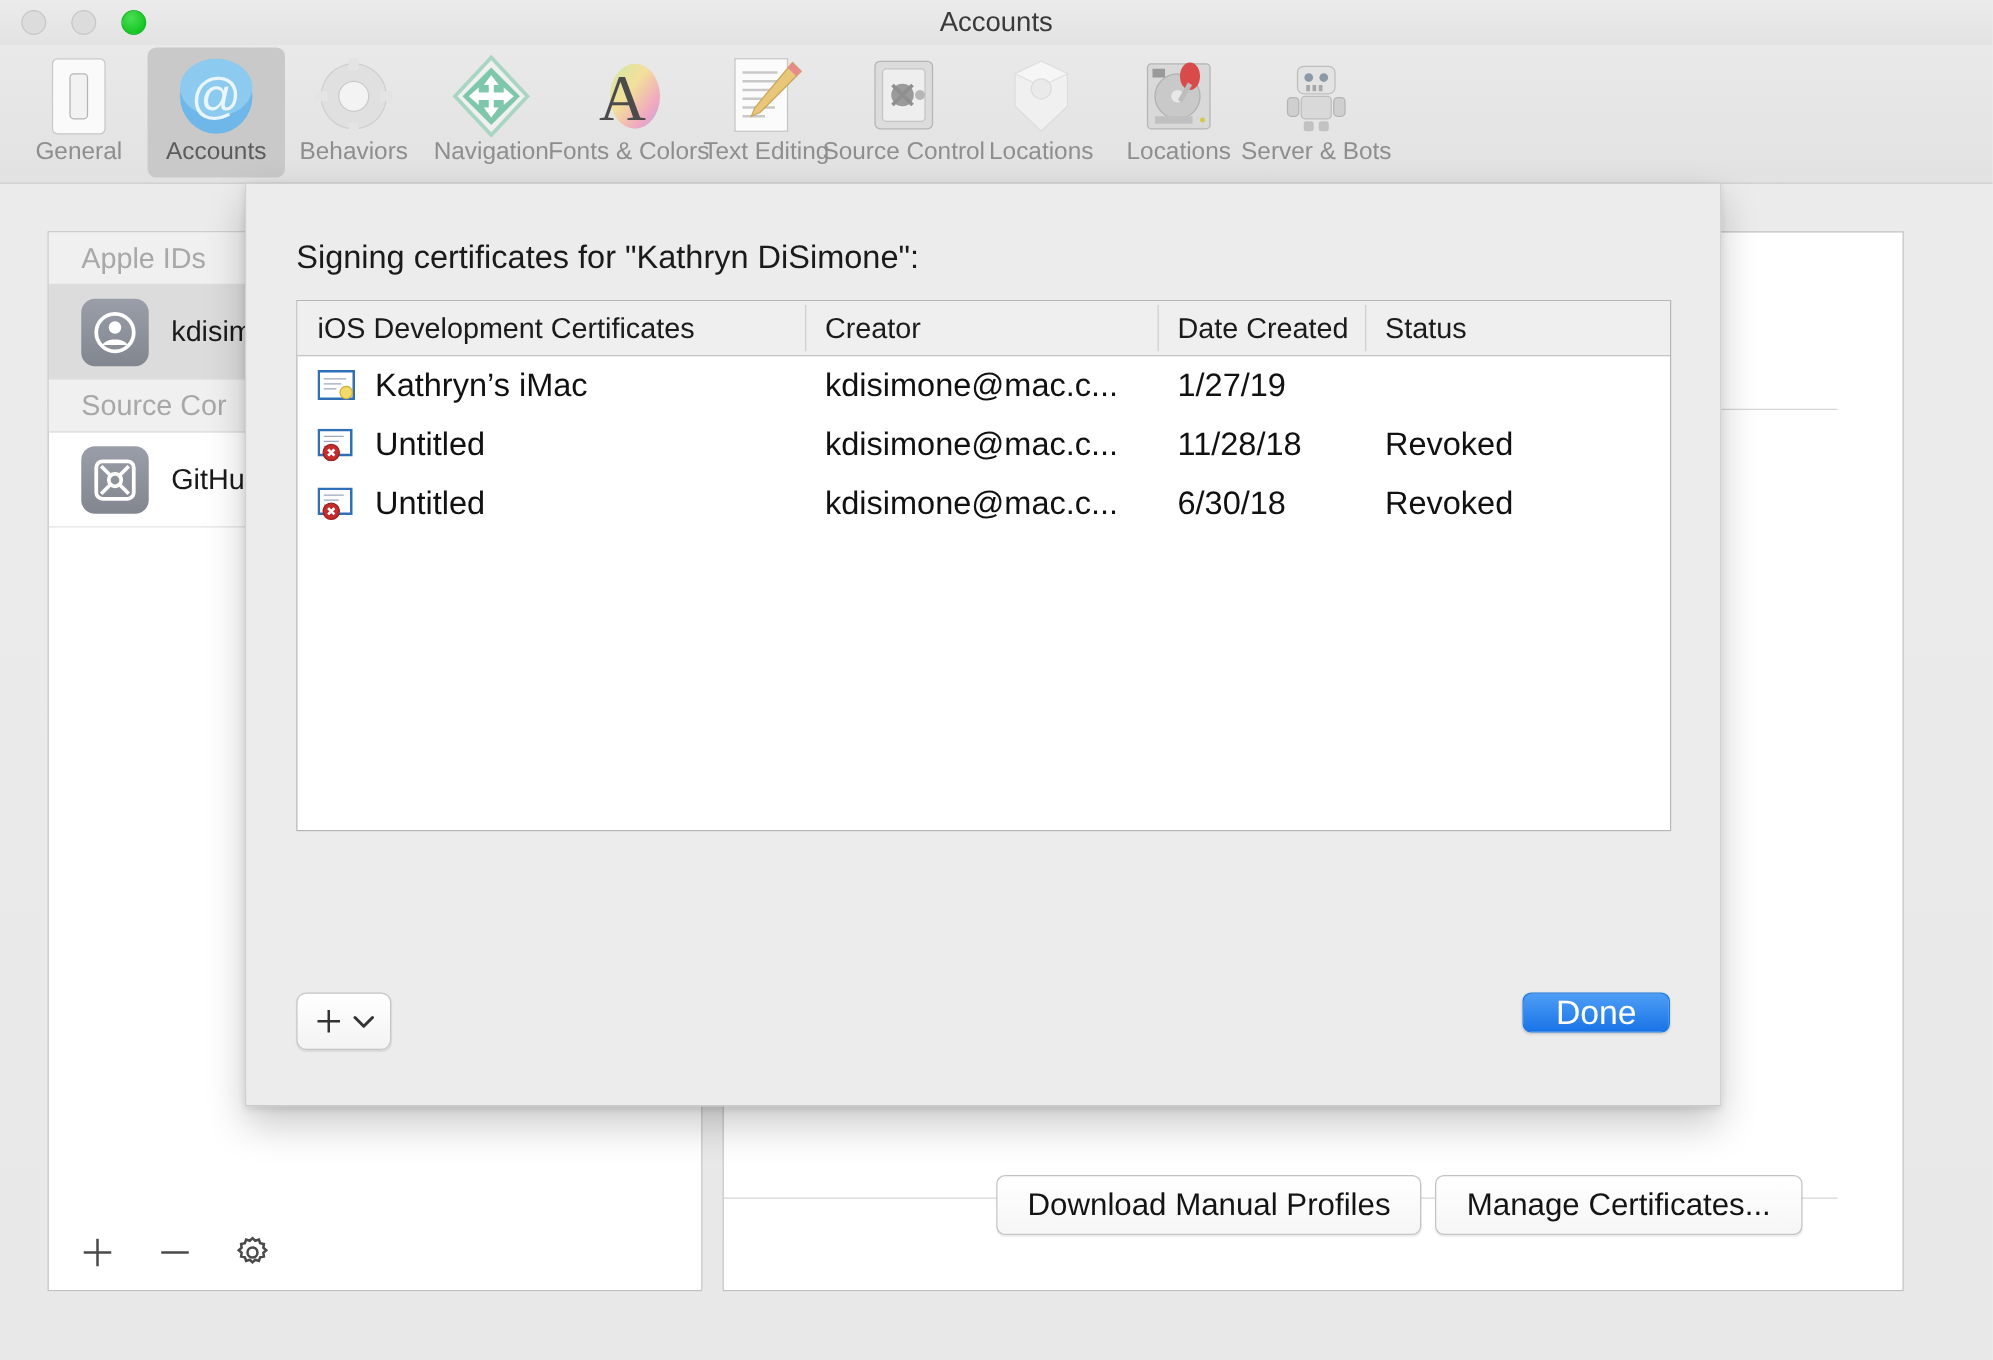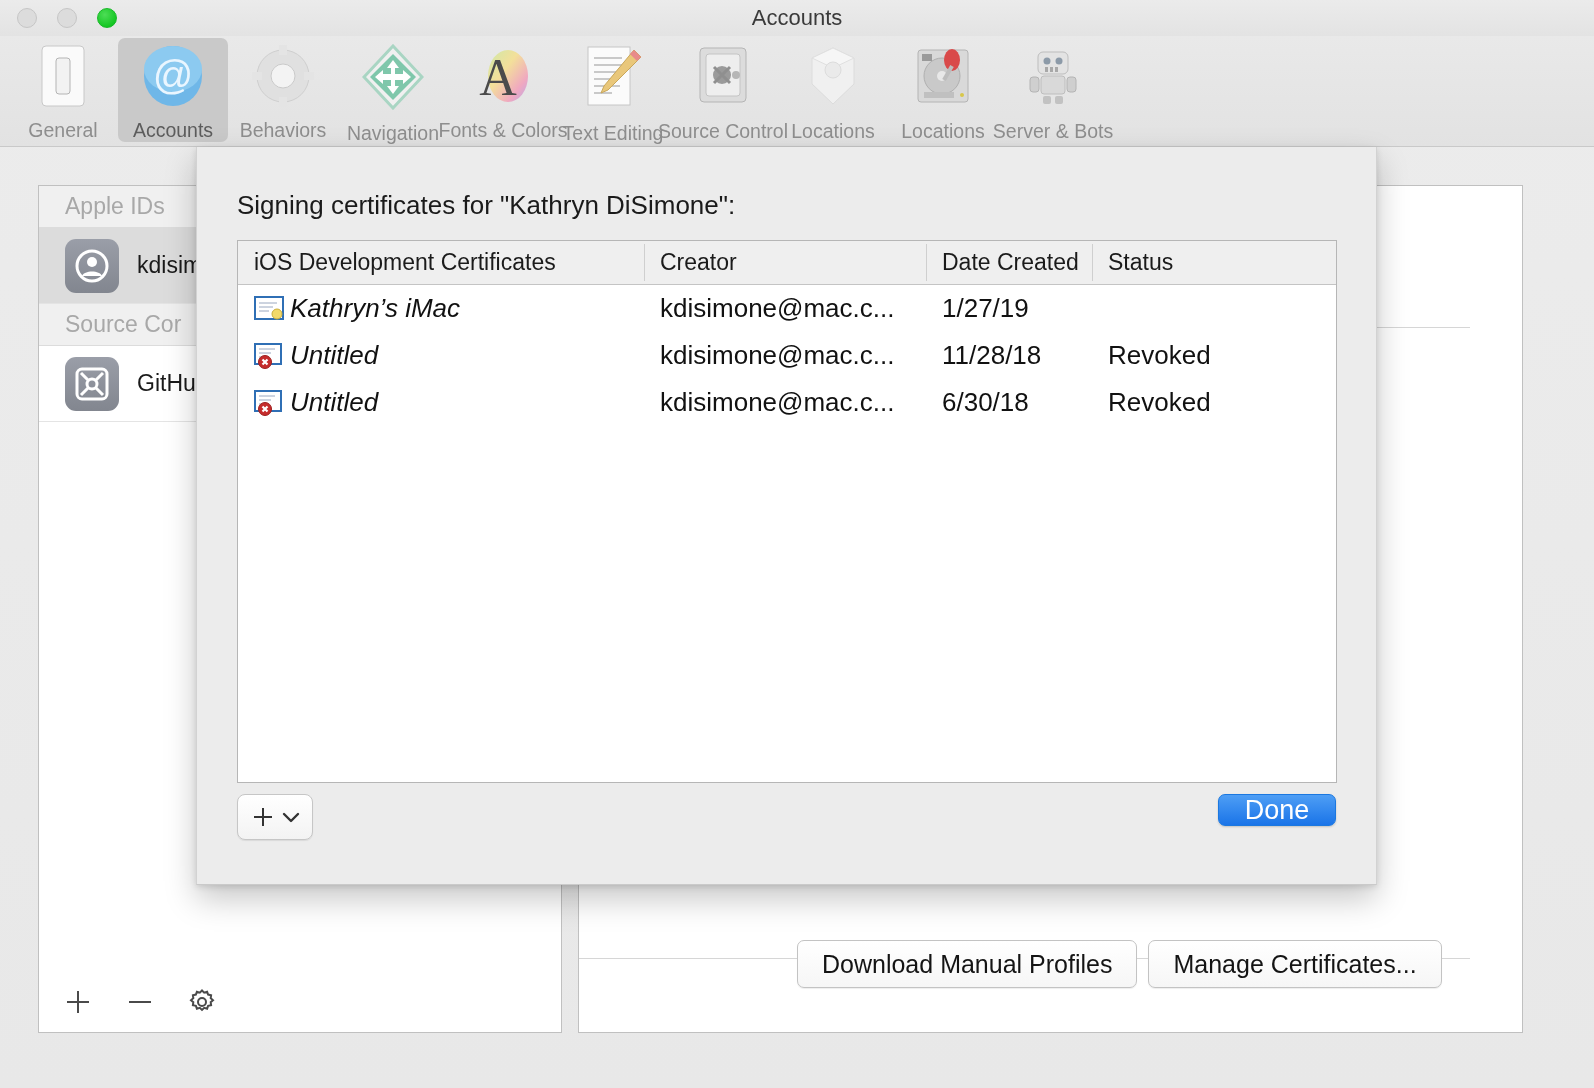--- a/index.html
+++ b/index.html
@@ -36,21 +36,21 @@
     border-bottom: 1px solid #c9c9c9;
     display: flex; align-items: flex-start; padding-left: 8px;
   }
   .tb-item {
     width: 110px; height: 104px; margin-top: 2px;
     display: flex; flex-direction: column; align-items: center; justify-content: flex-start;
     border-radius: 7px; padding-top: 6px;
   }
   .tb-item.selected { background: #c9c9c9; }
   .tb-ico { height: 66px; display: flex; align-items: center; justify-content: center; }
-  .tb-lbl { font-size: 19.5px; color: #8e8e8e; margin-top: 12px; white-space: nowrap; }
+  .tb-lbl { font-size: 19.5px; color: #8e8e8e; margin-top: 0; white-space: nowrap; }
   .tb-item.selected .tb-lbl { color: #5c5c5c; }
 
   
   .body-area { position: absolute; left: 0; top: 147px; width: 1594px; bottom: 0; }
   .pane-left {
     position: absolute; left: 38px; top: 38px; width: 524px; height: 848px;
     background: #fff; border: 1px solid #c0c0c0;
   }
   .pane-right {
     position: absolute; left: 578px; top: 38px; width: 945px; height: 848px;
@@ -111,34 +111,34 @@
     position: absolute; left: 196px; top: 147px; width: 1181px; height: 738px;
     background: #ececec;
     box-shadow: 0 14px 30px rgba(0,0,0,.22), 0 2px 6px rgba(0,0,0,.12);
     border-left: 1px solid #d2d2d2; border-right: 1px solid #d2d2d2; border-bottom: 1px solid #cacaca;
   }
   .sheet-title {
     position: absolute; left: 40px; top: 43px;
     font-size: 26px; color: #1a1a1a;
   }
   .cert-table {
-    position: absolute; left: 40px; top: 93px; width: 1100px; height: 543px;
+    position: absolute; left: 40px; top: 93px; width: 1100px; height: 425px;
     background: #fff; border: 1px solid #b6b6b6;
   }
   .ct-head { display: flex; height: 44px; background: #efefef; border-bottom: 1px solid #c4c4c4; }
   .ct-th {
     display: flex; align-items: center; padding-left: 16px;
     font-size: 23px; color: #1b1b1b; position: relative;
   }
   .ct-th + .ct-th::before { content:""; position:absolute; left:0; top:3px; bottom:3px; width:1px; background:#cfcfcf; }
   .c0 { width: 406px; } .c1 { width: 282px; } .c2 { width: 166px; } .c3 { flex: 1; }
 
   .ct-row { display: flex; height: 47px; align-items: center; }
   .ct-td { display: flex; align-items: center; padding-left: 16px; font-size: 26px; color: #111; }
-  .ct-td.name { gap: 6px; font-style: italic; }
+  .ct-td.name { gap: 16px; }
 
   .cert-ico { position: relative; width: 30px; height: 26px; flex: 0 0 30px; }
   .sheet-footer { position: absolute; left: 40px; right: 40px; bottom: 38px; height: 52px; }
   .add-btn {
     position: absolute; left: 0; top: 0; width: 76px; height: 46px;
     border: 1px solid #c6c6c6; border-radius: 8px;
     background: linear-gradient(180deg,#ffffff 0%,#f3f3f3 100%);
     display: flex; align-items: center; justify-content: center; gap: 7px;
     box-shadow: 0 1px 1px rgba(0,0,0,.08);
   }

